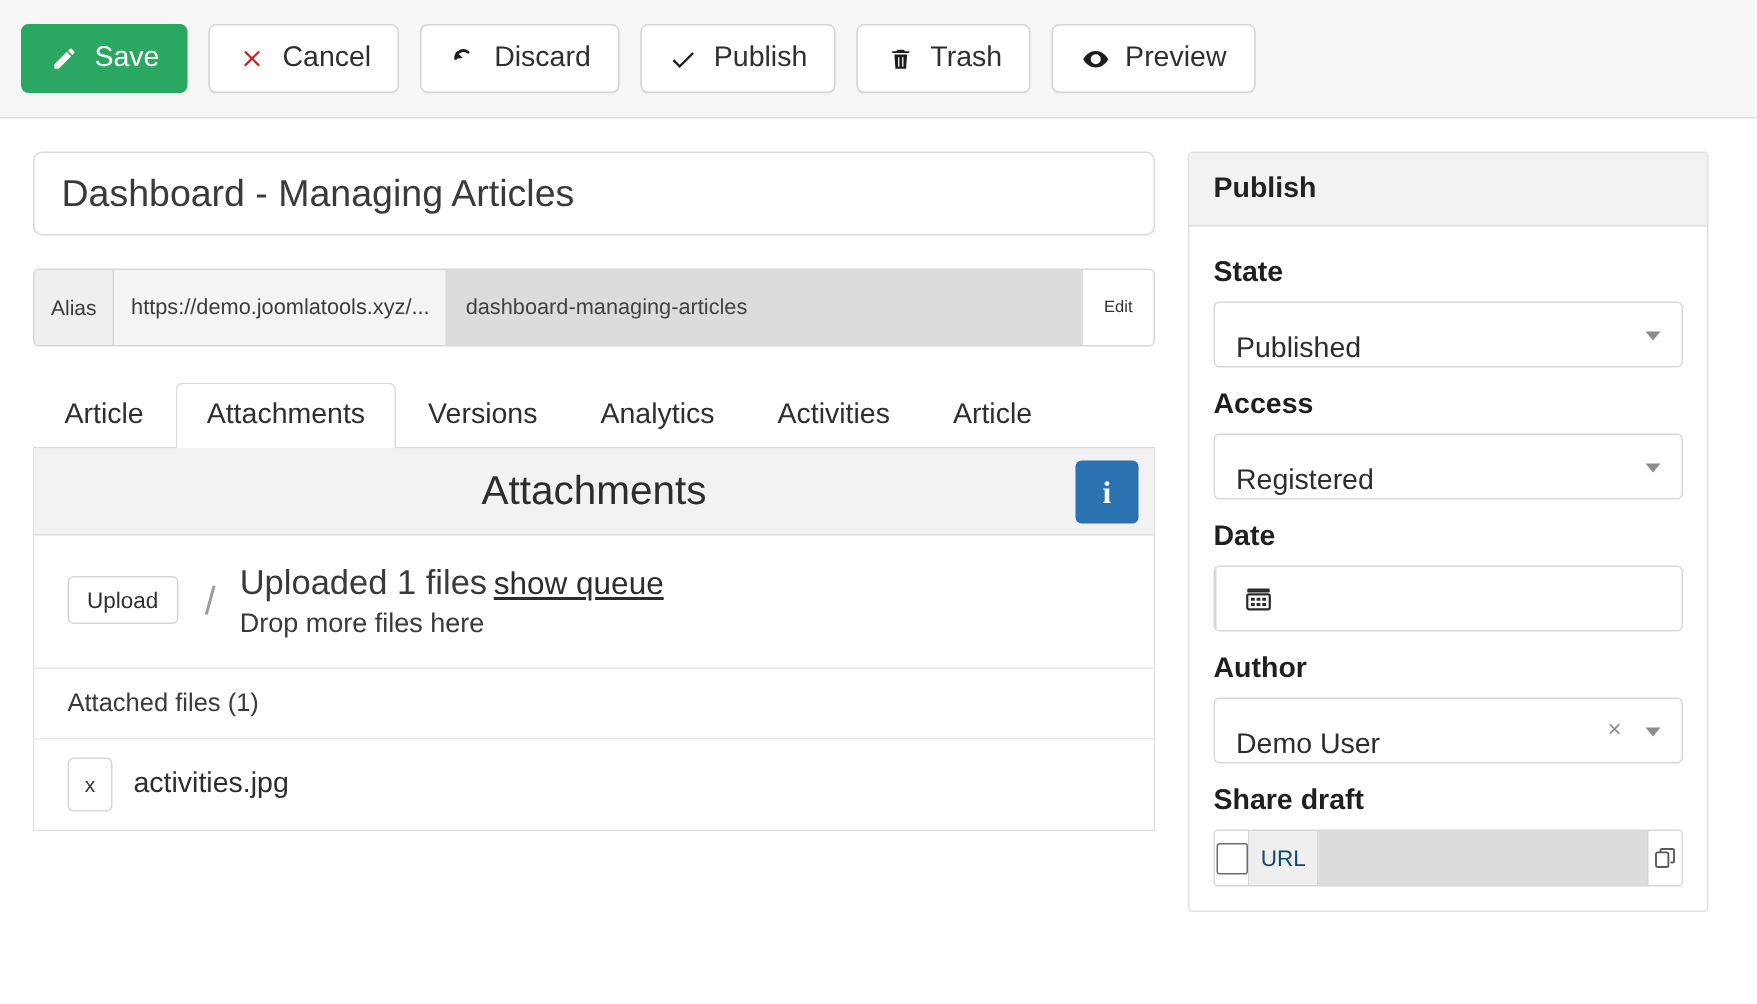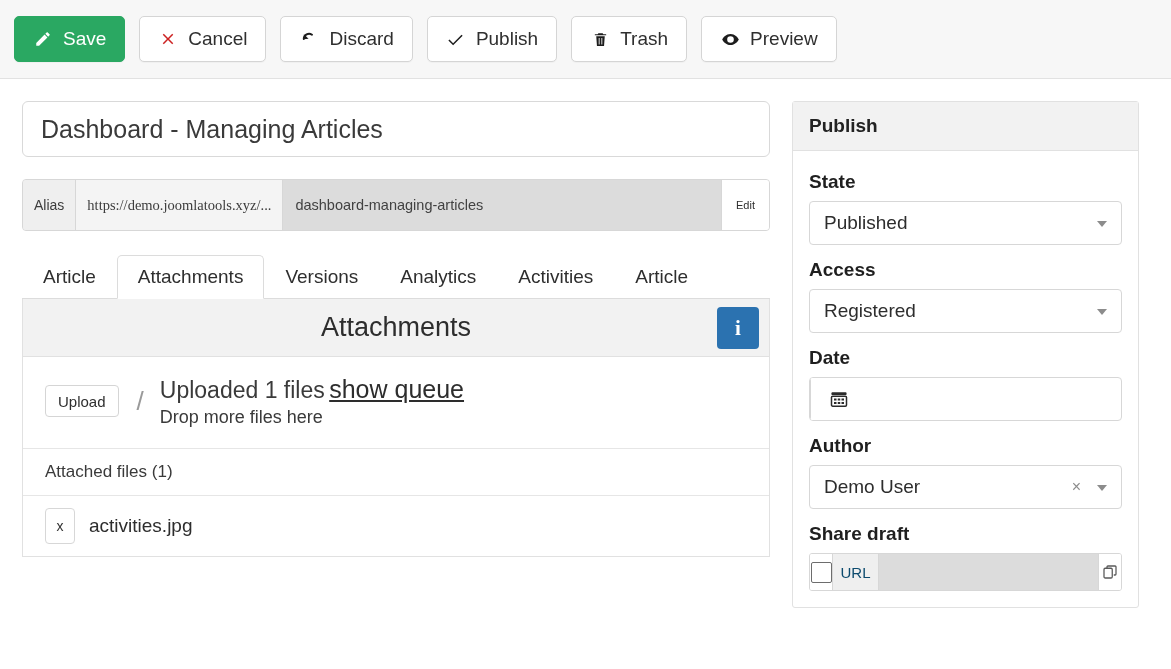--- a/index.html
+++ b/index.html
@@ -90,21 +90,20 @@
     border-right: 1px solid #d7d7d7;
   }
   .alias-prefix {
     display: flex; align-items: center;
     padding: 0 11px;
     font-size: 14.5px;
     color: #3c3c3c;
     background: #f4f4f4;
     border-right: 1px solid #d7d7d7;
     white-space: nowrap;
-    font-family: Liberation Serif, serif;
   }
   .alias-slug {
     flex: 1;
     display: flex; align-items: center;
     padding: 0 12px;
     font-size: 14.5px;
     color: #424242;
     background: #dcdcdc;
     border: none;
     outline: none;
@@ -188,21 +187,21 @@
     font-family: "Liberation Sans", sans-serif;
   }
   .upload-sep {
     font-size: 26px; color: #9a9a9a;
     margin: 0 16px 0 18px;
     user-select: none;
   }
   .upload-texts { line-height: 1.32; }
   .upload-line1 { font-size: 23px; color: #3a3a3a; }
   .upload-link {
-    font-size: 25px; color: #2d2d2d;
+    font-size: 21px; color: #2d2d2d;
     text-decoration: underline; cursor: pointer;
   }
   .upload-line2 { font-size: 18px; color: #3a3a3a; }
 
   .att-listhead {
     padding: 13px 22px;
     font-size: 17px;
     color: #3a3a3a;
     border-bottom: 1px solid #e6e6e6;
     background: #fff;
@@ -245,21 +244,21 @@
     font-weight: bold;
     color: #1f1f1f;
     margin: 14px 0 8px 0;
   }
   .select-box {
     position: relative;
     height: 44px;
     border: 1px solid #d7d7d7;
     border-radius: 4px;
     background: #fff;
-    display: flex; align-items: center;
+    display: flex; align-items: flex-end;
     padding: 0 14px;
     font-size: 19px;
     color: #2d2d2d;
     cursor: pointer;
   }
   .caret {
     position: absolute; right: 14px; top: 50%;
     width: 0; height: 0;
     margin-top: -2px;
     border-left: 5px solid transparent;

